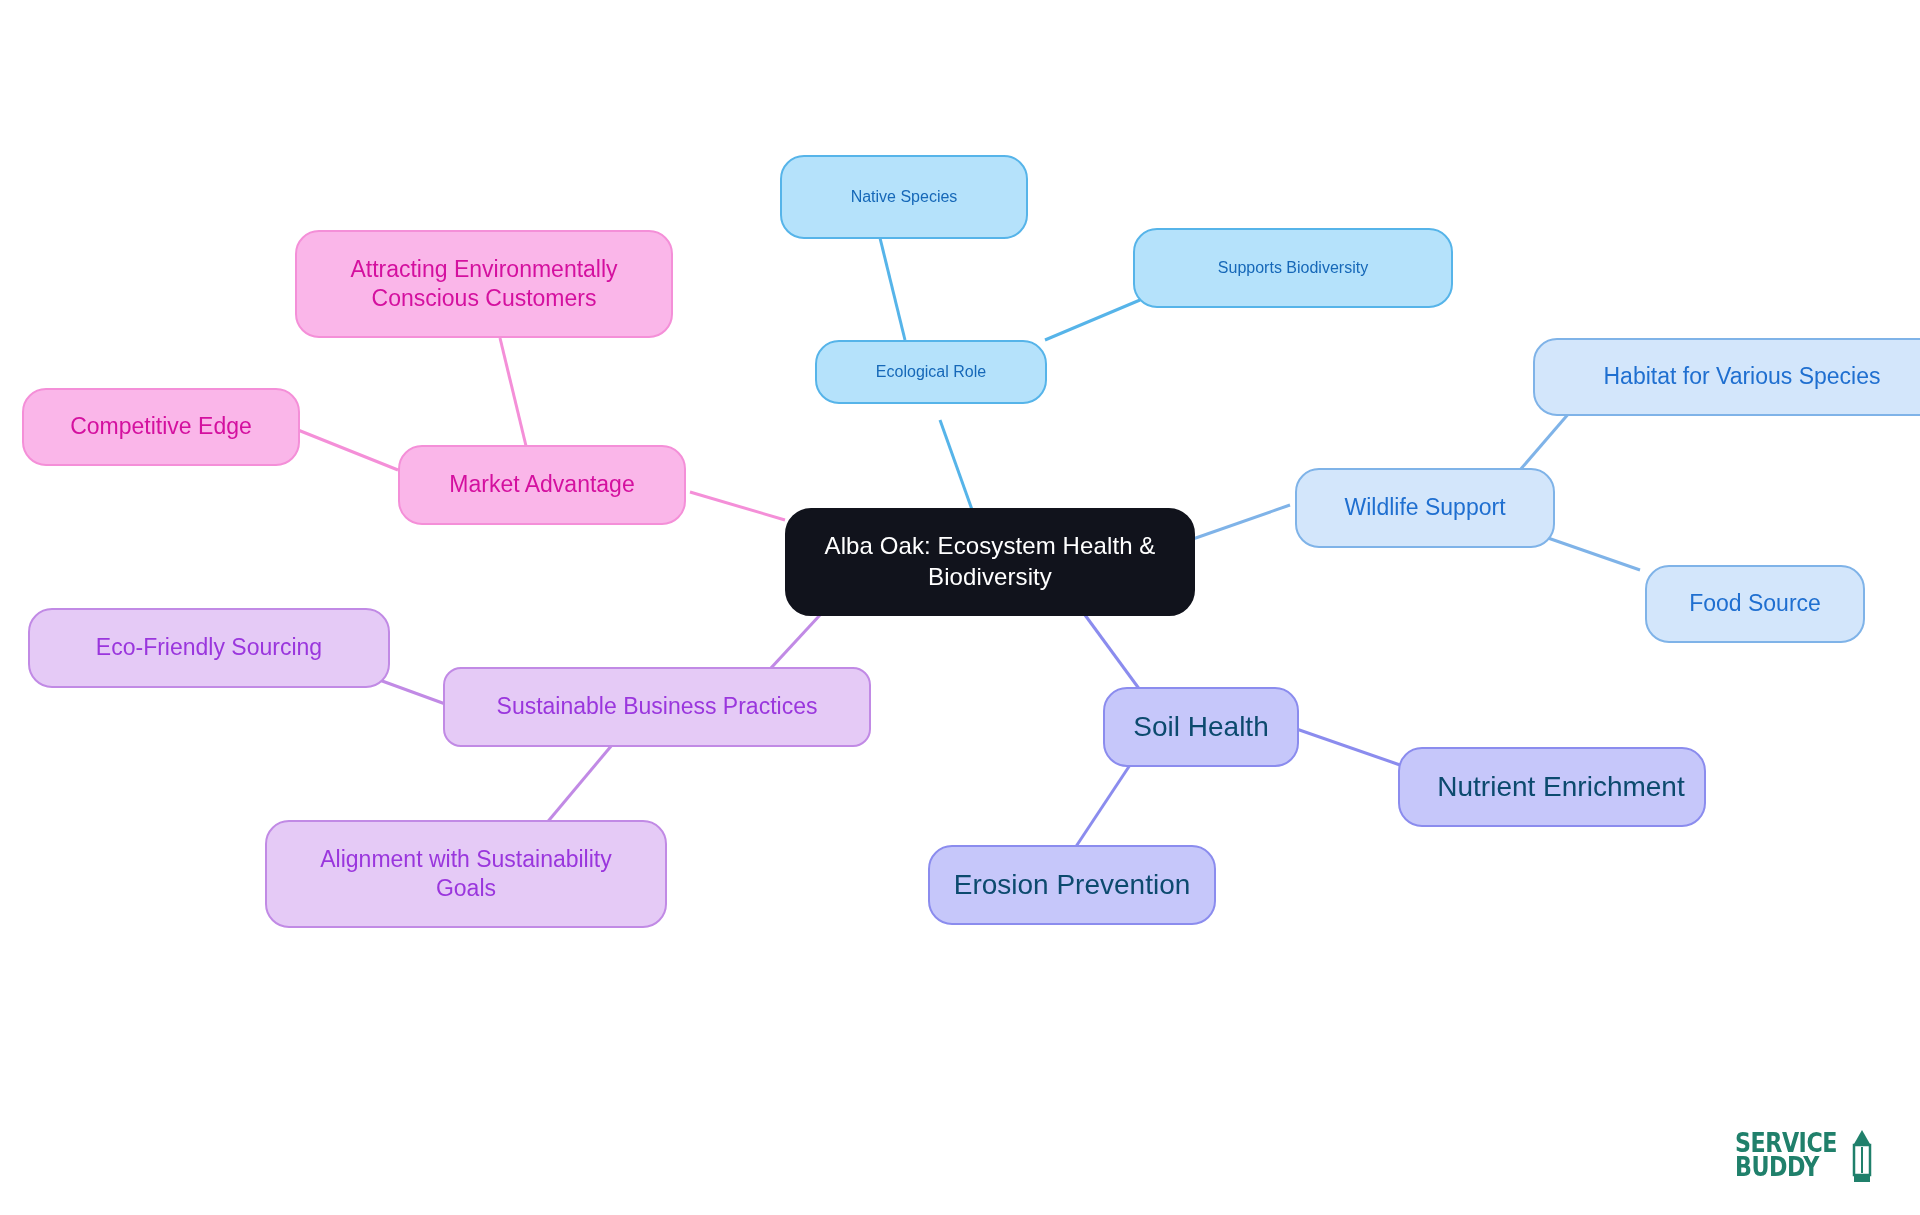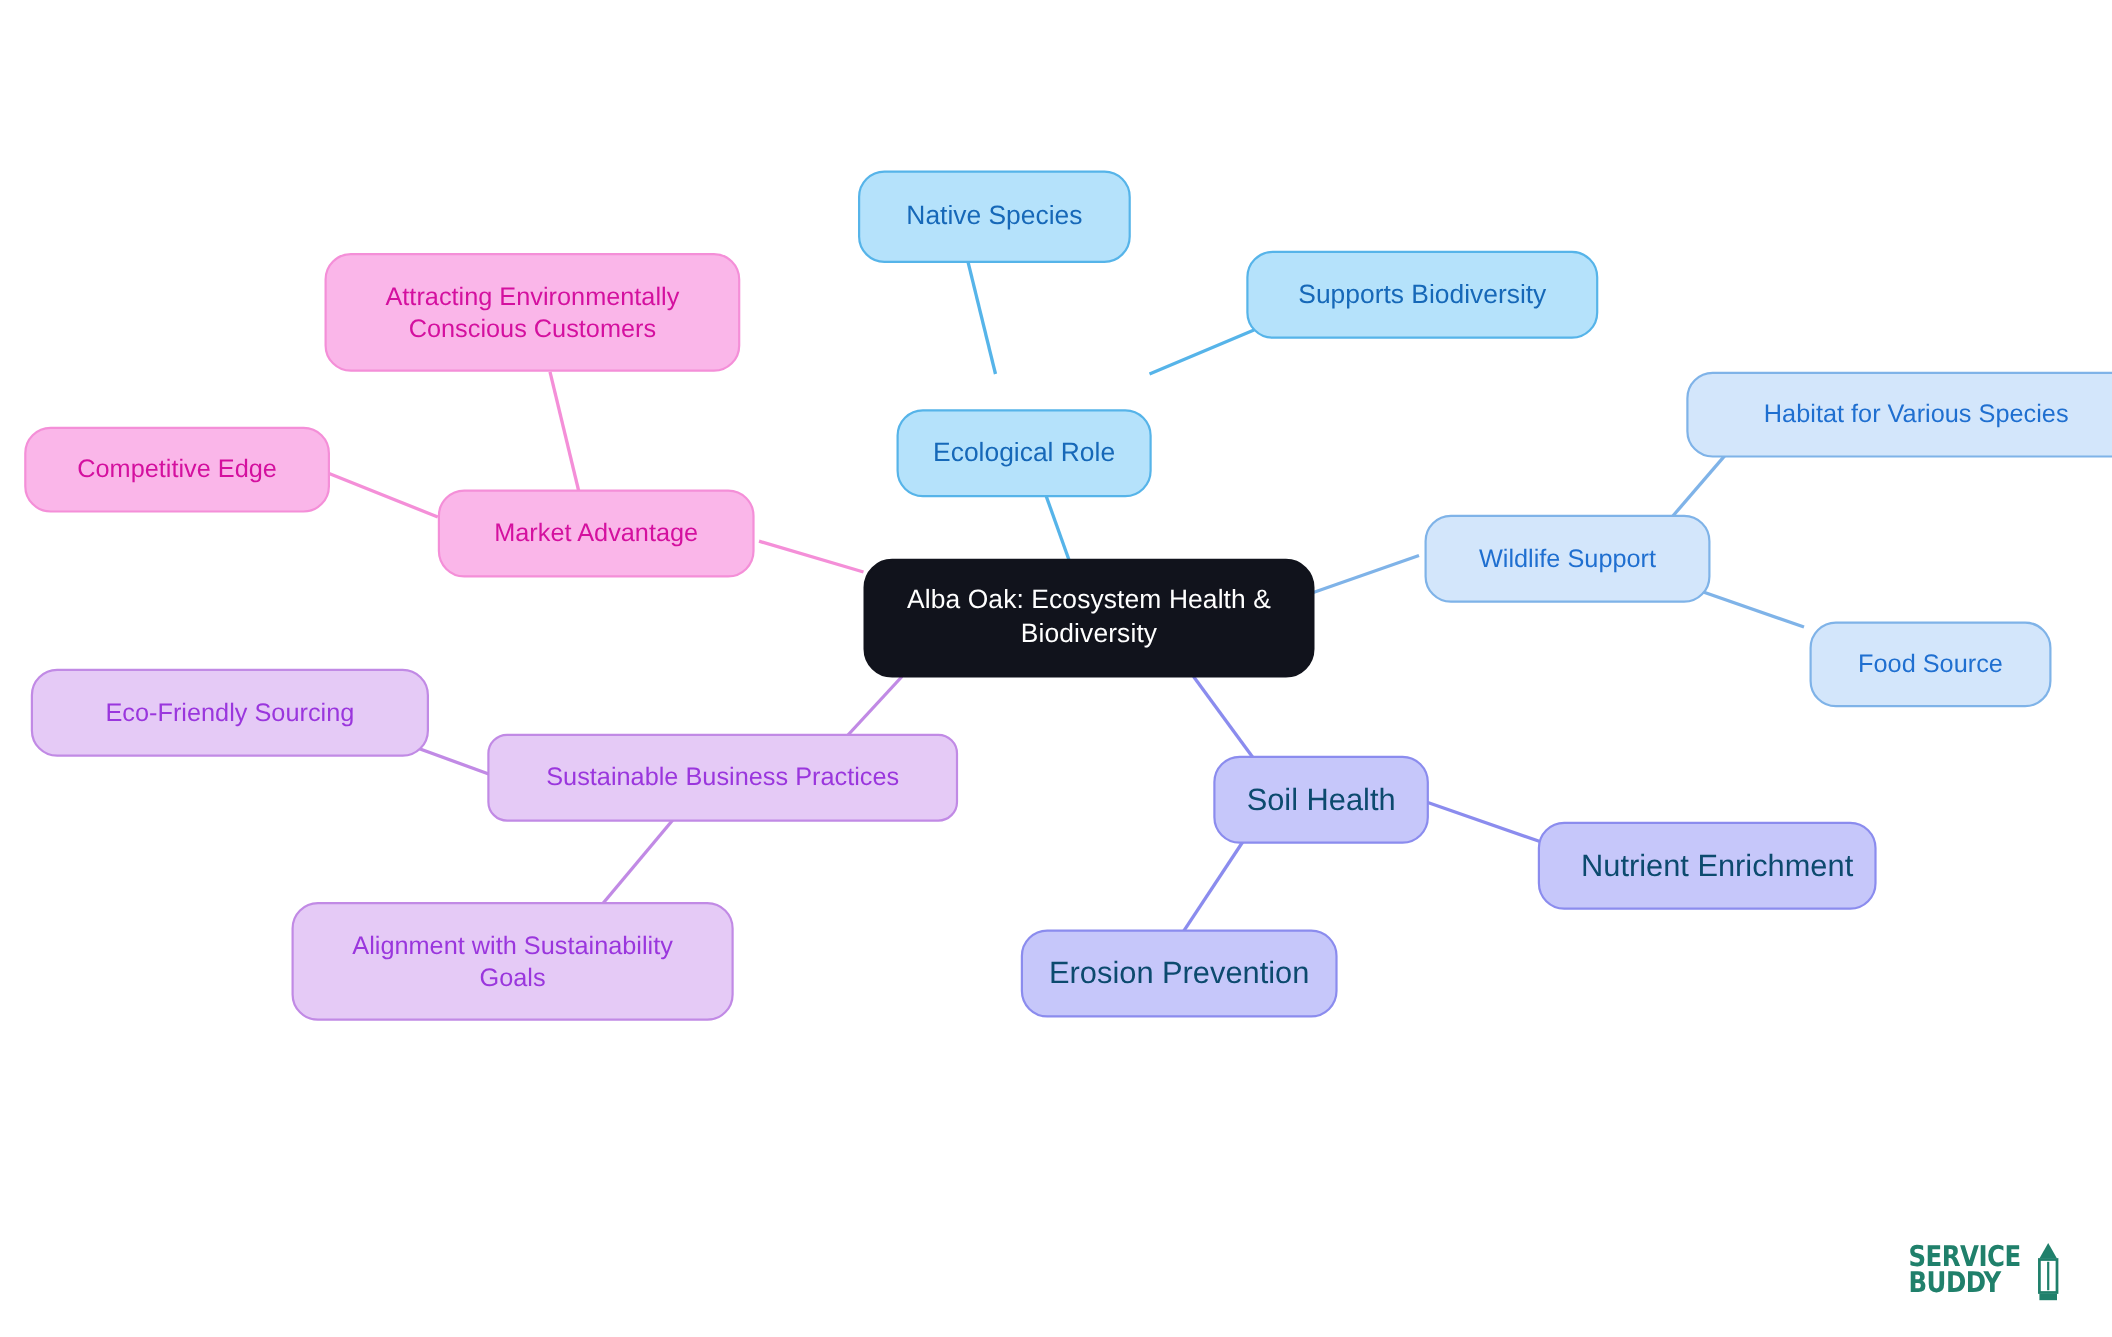--- a/index.html
+++ b/index.html
@@ -41,21 +41,21 @@
     border-color: #11131c;
     color: #ffffff;
     font-size: 24px;
     border-radius: 26px;
     letter-spacing: 0.1px;
   }
   .node.blue-mid {
     background: #b5e2fb;
     border-color: #56b4e9;
     color: #1668b8;
-    font-size: 24px;
+    font-size: 16px;
   }
   .node.blue-light {
     background: #d3e6fb;
     border-color: #7fb3e8;
     color: #1f6fd0;
     font-size: 23px;
   }
   .node.periwinkle {
     background: #c6c7fa;
     border-color: #8b8cee;
@@ -137,21 +137,21 @@
     <line x1="527" y1="450" x2="500" y2="338" stroke="#f48fd8" stroke-width="3"></line>
 
     <line x1="398" y1="470" x2="298" y2="430" stroke="#f48fd8" stroke-width="3"></line>
   </svg>
 
   <div class="node root" style="left:785px; top:508px; width:410px; height:108px;">
     <span>Alba Oak: Ecosystem Health &amp;
 Biodiversity</span>
   </div>
 
-  <div class="node blue-mid" style="left:815px; top:340px; width:232px; height:80px;margin-top:32px;">
+  <div class="node blue-mid" style="left:815px; top:340px; width:232px; height:64px;">
     <span>Ecological Role</span>
   </div>
 
   <div class="node blue-mid" style="left:780px; top:155px; width:248px; height:84px;">
     <span>Native Species</span>
   </div>
 
   <div class="node blue-mid" style="left:1133px; top:228px; width:320px; height:80px;">
     <span>Supports Biodiversity</span>
   </div>

